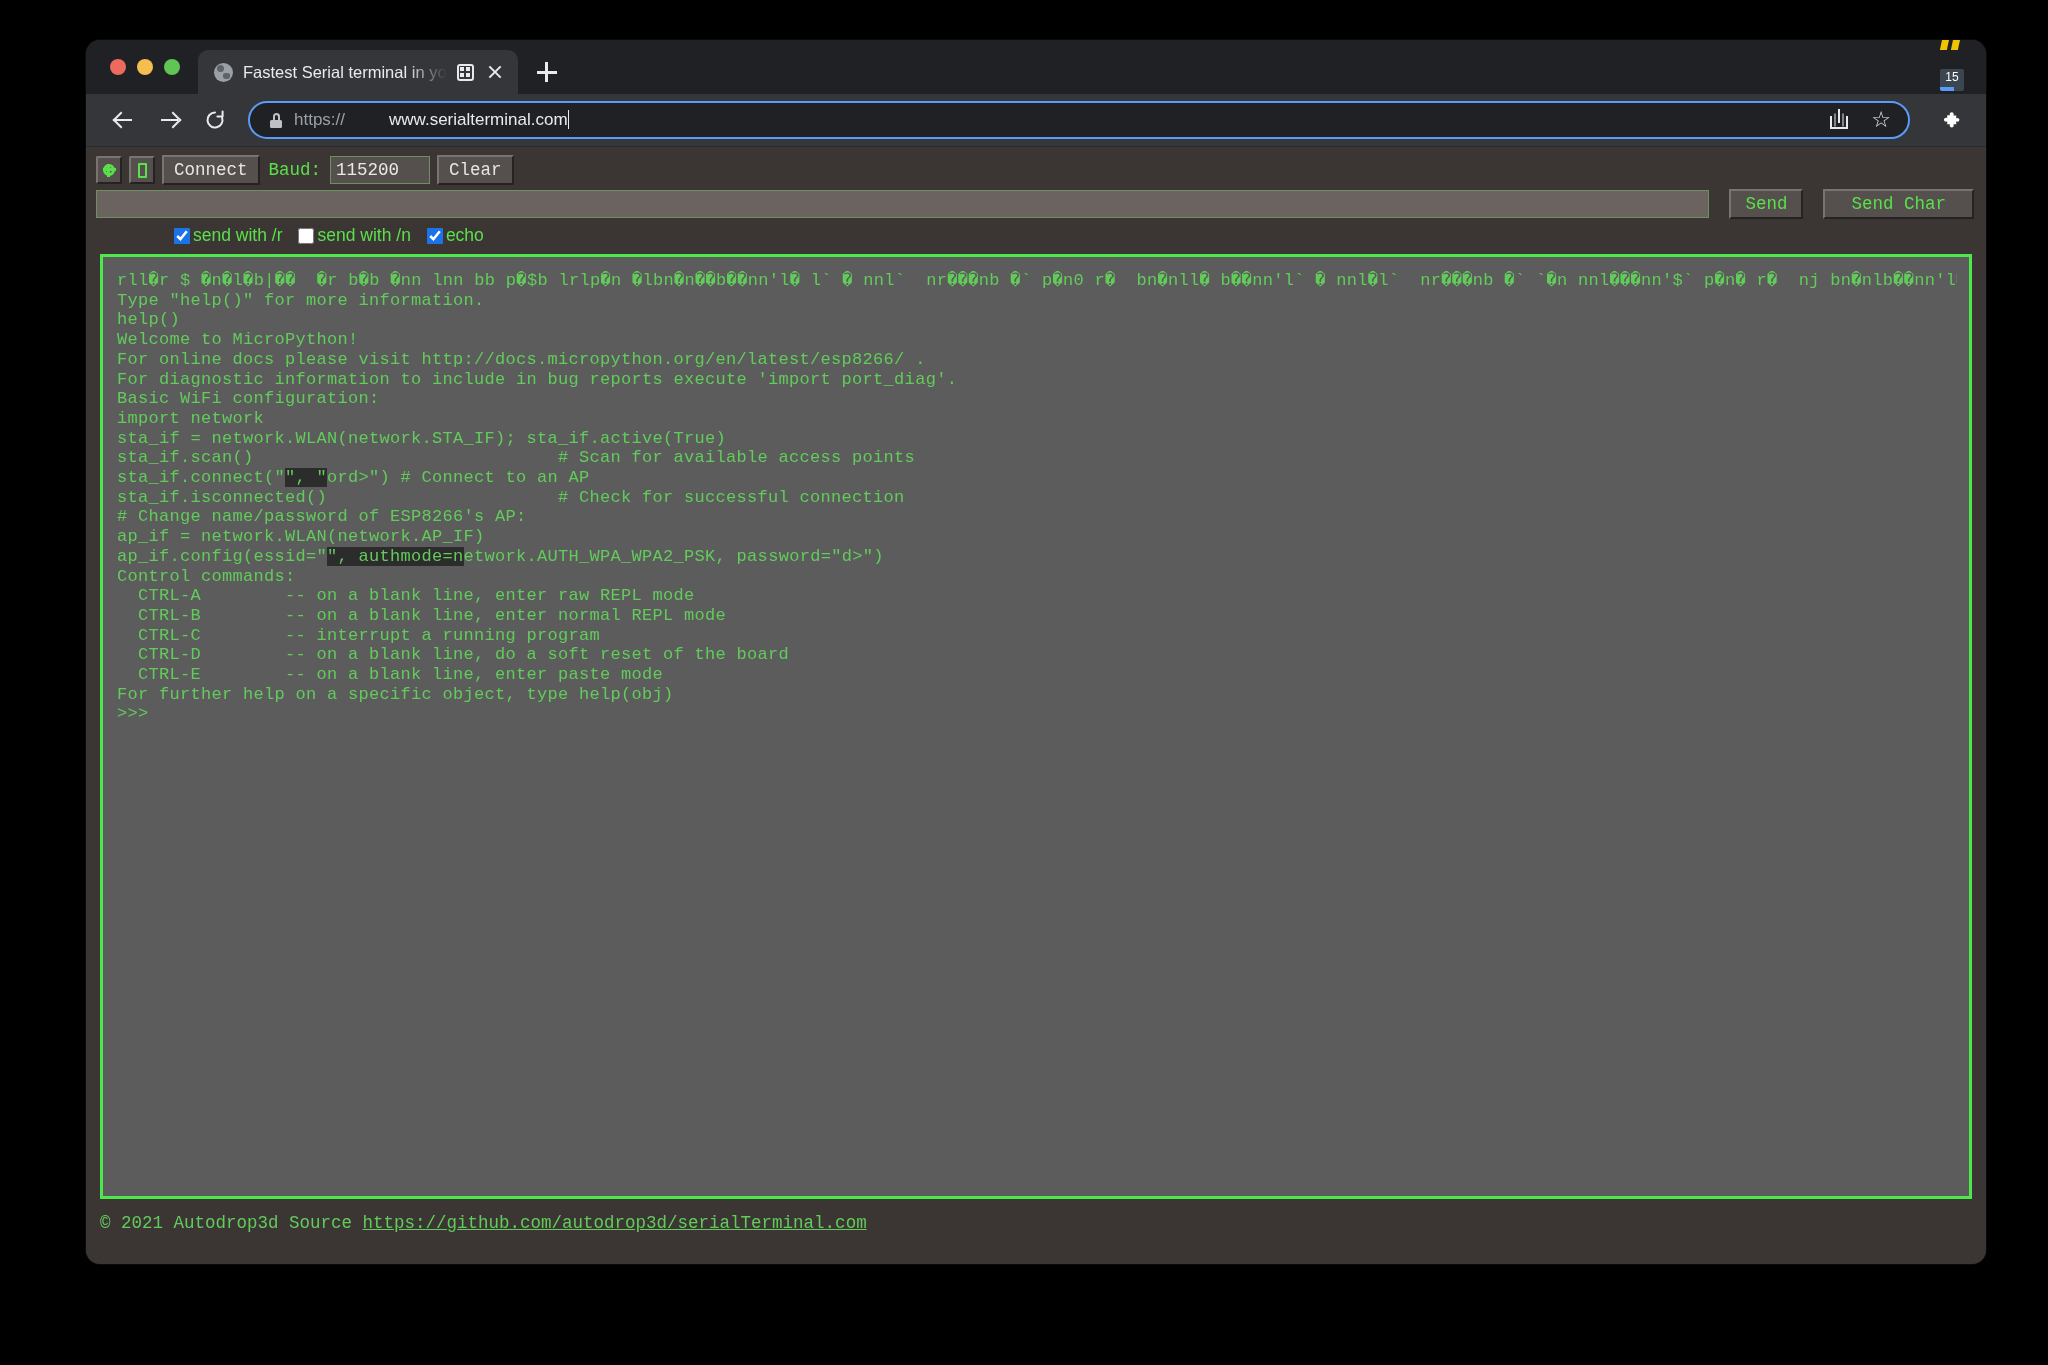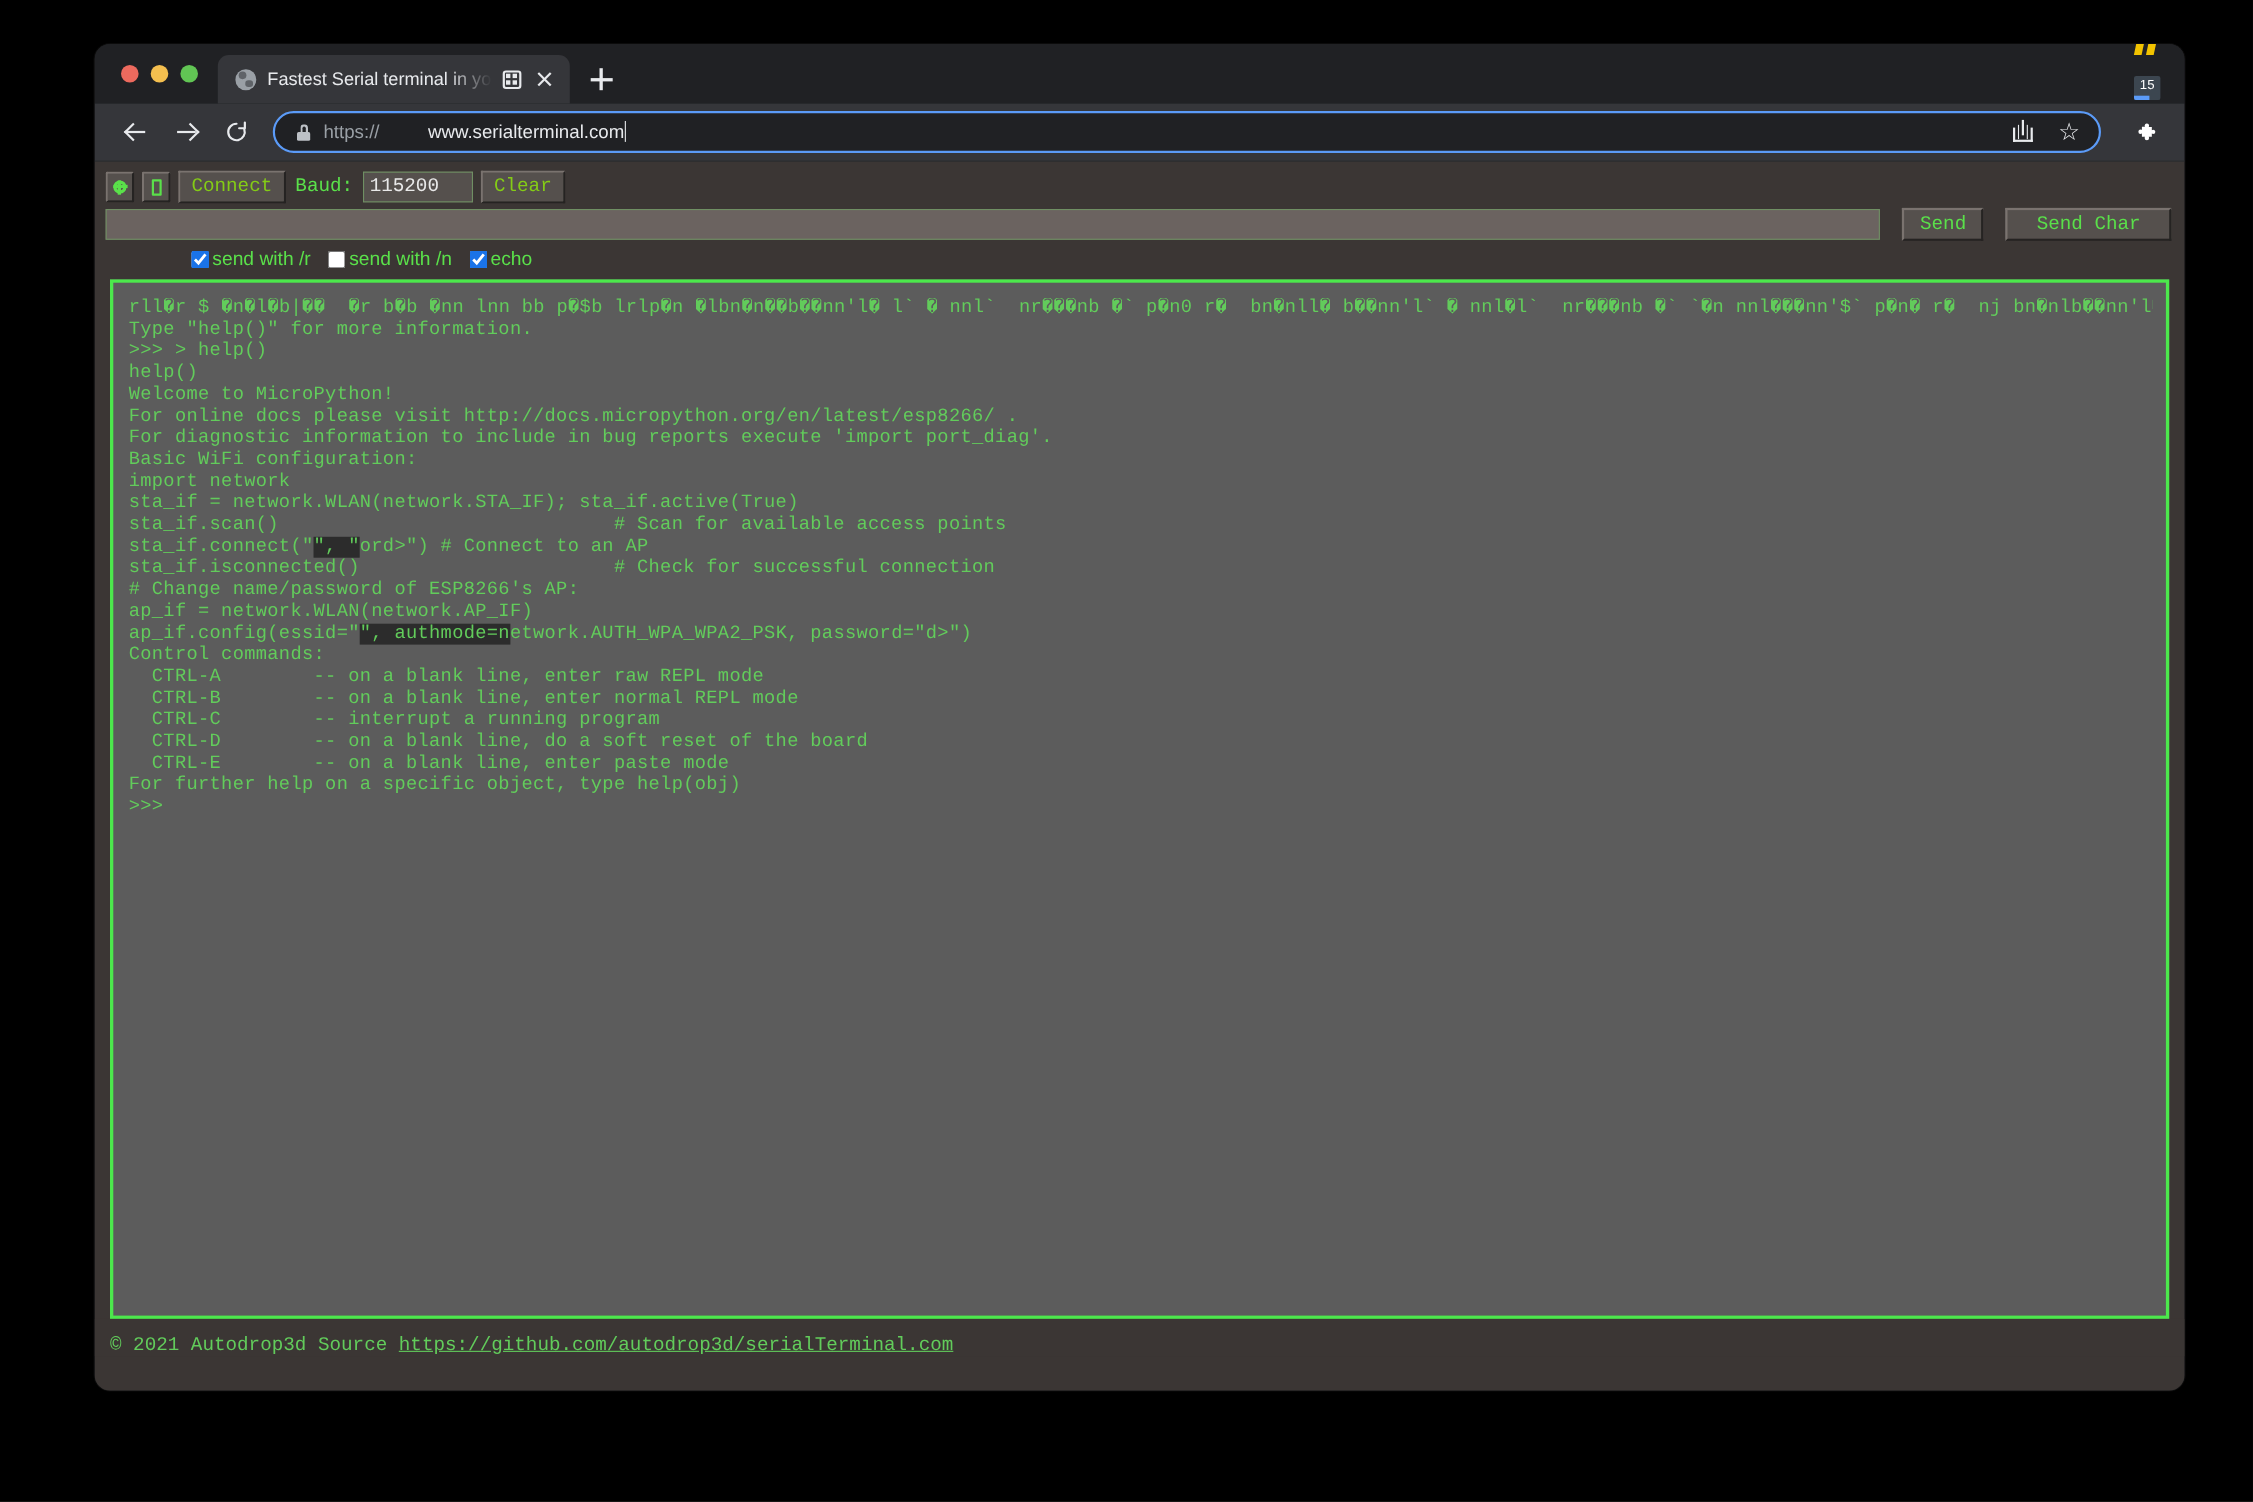--- a/index.html
+++ b/index.html
@@ -430,21 +430,21 @@
   }
   .board-glyph {
     width: 9px; height: 15px;
     border: 2px solid #5ae04a;
     border-radius: 1px;
     box-sizing: border-box;
   }
   .term-btn {
     background: #55504d;
     border: 2px outset #7a736f;
-    color: #84cc16;
+    color: #e5e5e5;
     font-family: "Liberation Mono", monospace;
     font-size: 17.5px;
     padding: 3px 10px;
     cursor: pointer;
     border-radius: 1px;
     line-height: 20px;
   }
   .baud-label {
     color: #5ae04a;
     font-family: "Liberation Mono", monospace;
@@ -658,21 +658,20 @@
       </span>
       <span class="opt">
         <input type="checkbox" id="opt2" checked="" style="">
         <label for="opt2">echo</label>
       </span>
     </div>
 
     <div class="terminal">
       <div class="term-line garbled">rll�r $ �n�l�b|��  �r b�b �nn lnn bb p�$b lrlp�n �lbn�n��b��nn'l� l` � nnl`  nr���nb �` p�n0 r�  bn�nll� b��nn'l` � nnl�l`  nr���nb �` `�n nnl���nn'$` p�n� r�  nj bn�nlb��nn'l�l` � nnl�l`  nr���</div>
       <div class="term-line">Type "help()" for more information.</div>
-      <div class="term-line">&gt;&gt;&gt; &gt; help()</div>
       <div class="term-line">help()</div>
       <div class="term-line">Welcome to MicroPython!</div>
       <div class="term-line"></div>
       <div class="term-line"></div>
       <div class="term-line">For online docs please visit http://docs.micropython.org/en/latest/esp8266/ .</div>
       <div class="term-line">For diagnostic information to include in bug reports execute 'import port_diag'.</div>
       <div class="term-line"></div>
       <div class="term-line">Basic WiFi configuration:</div>
       <div class="term-line"></div>
       <div class="term-line"></div>

